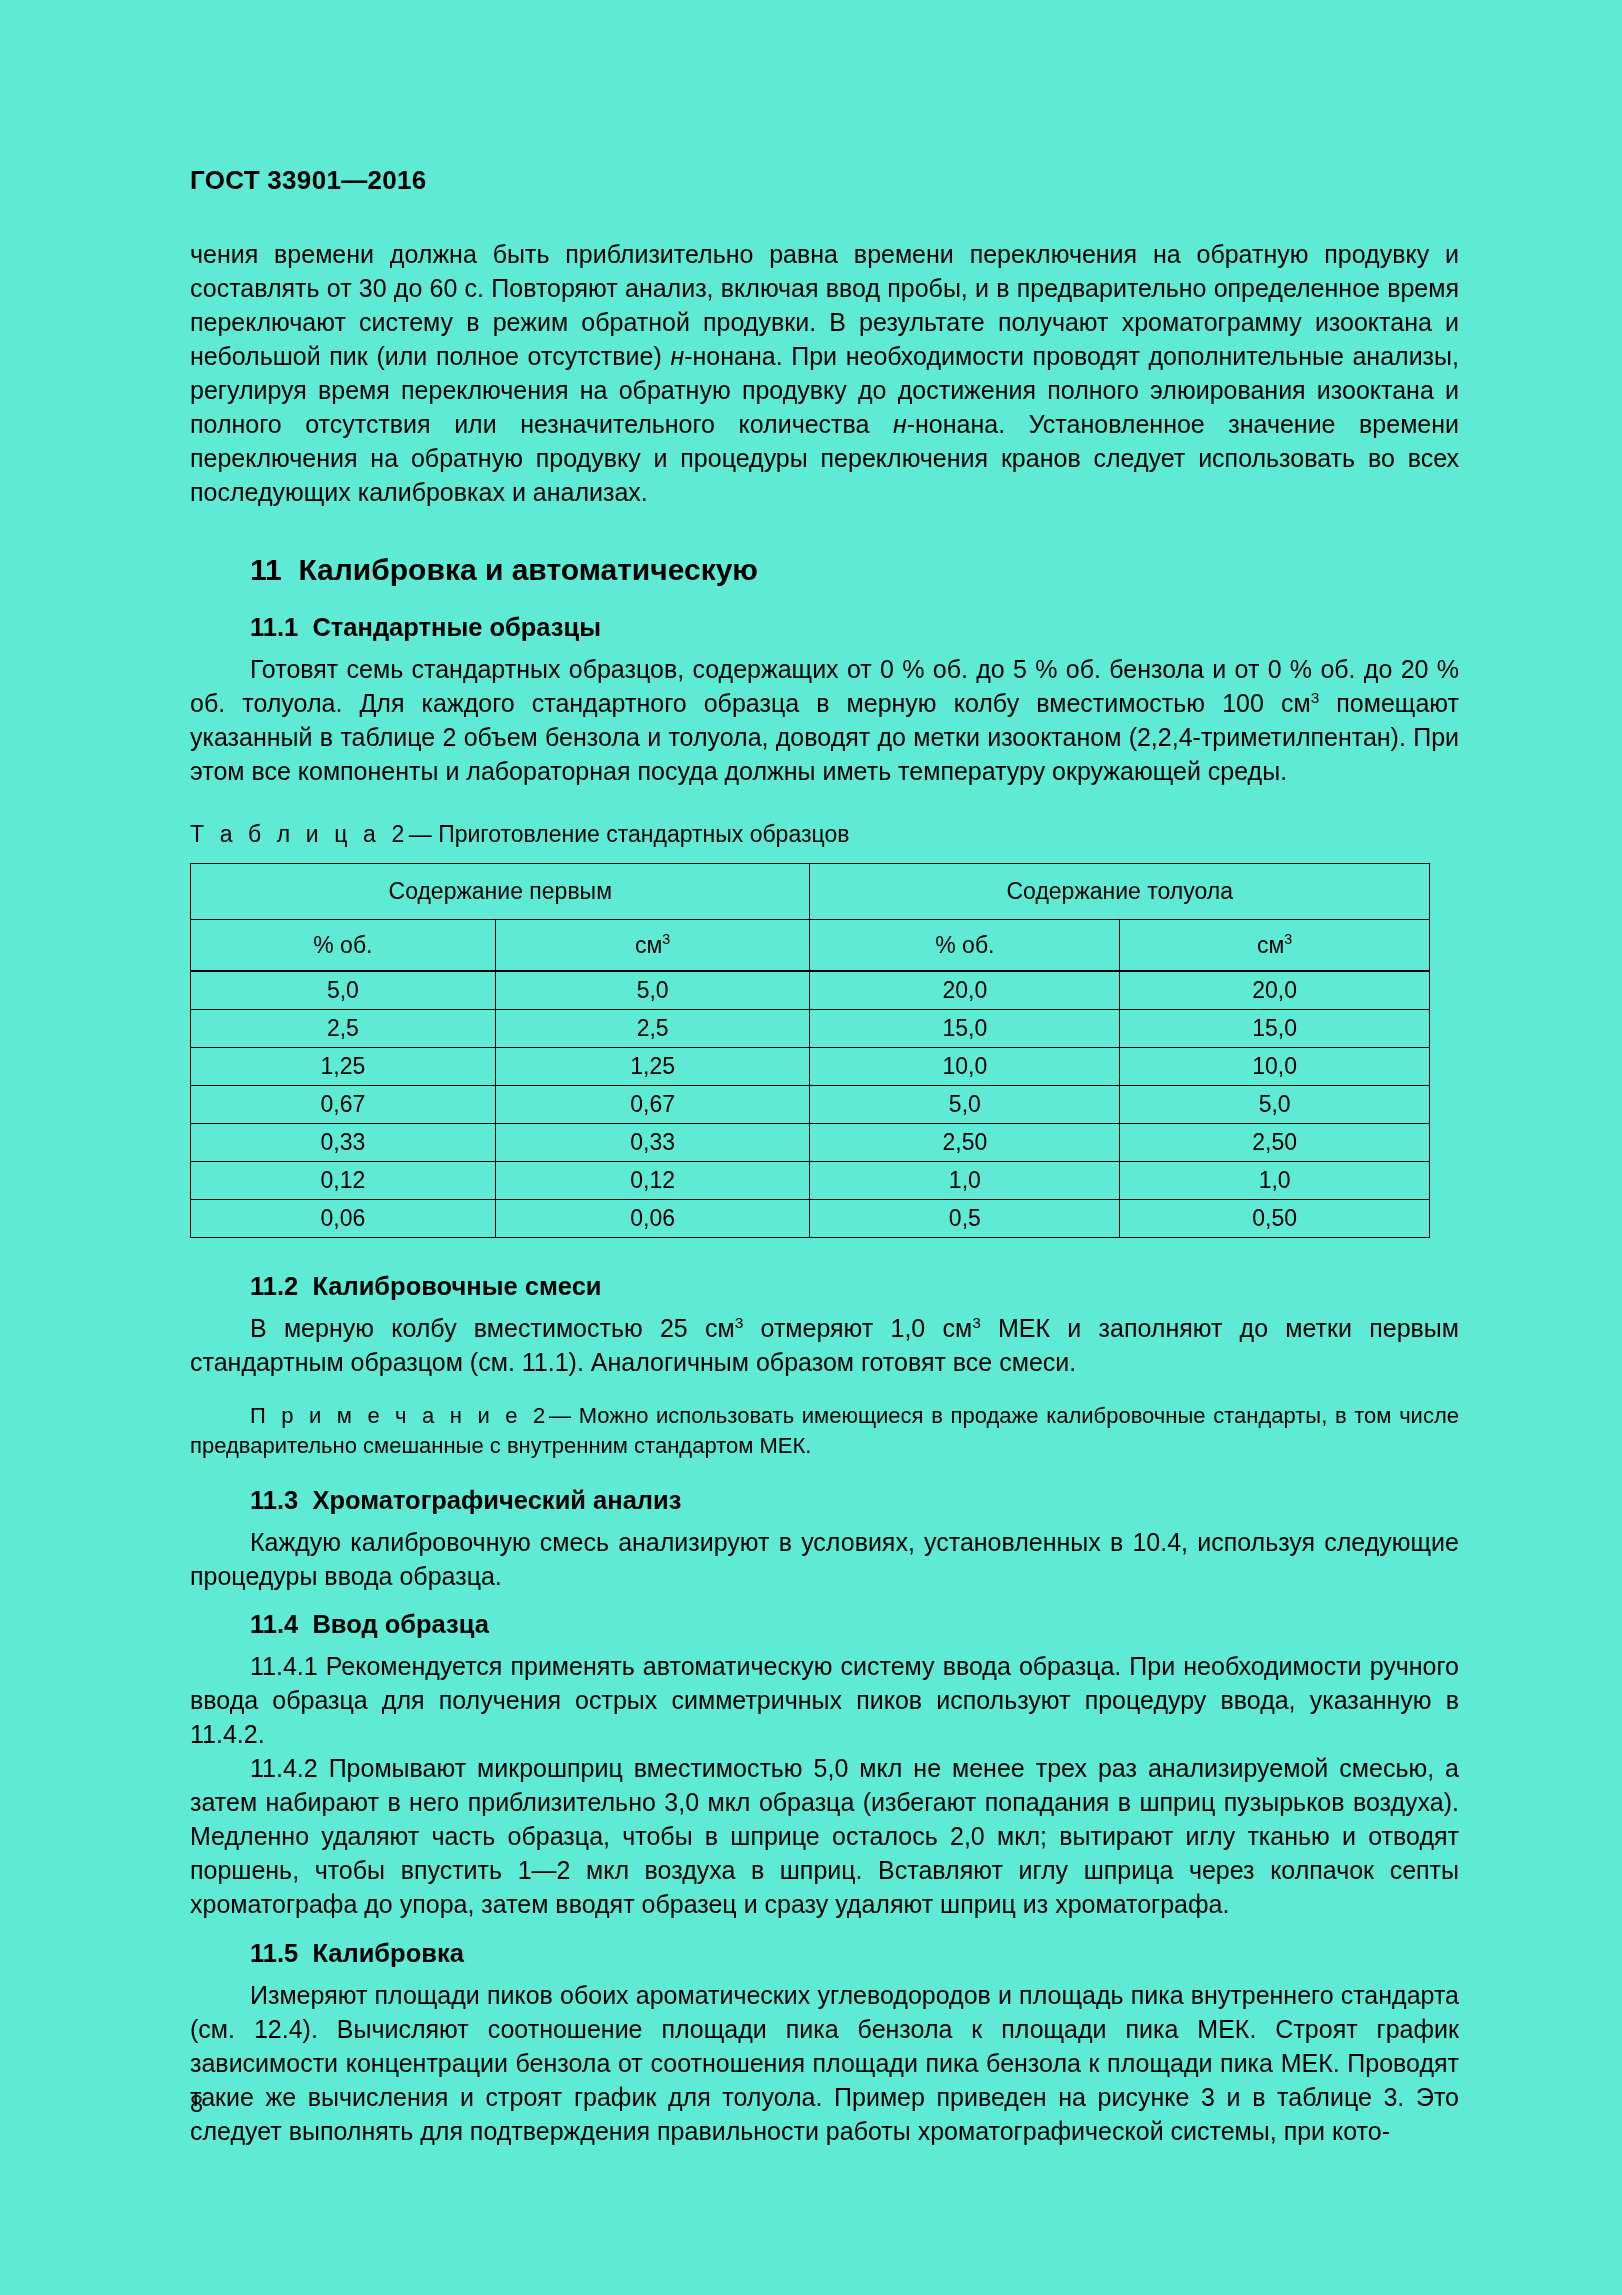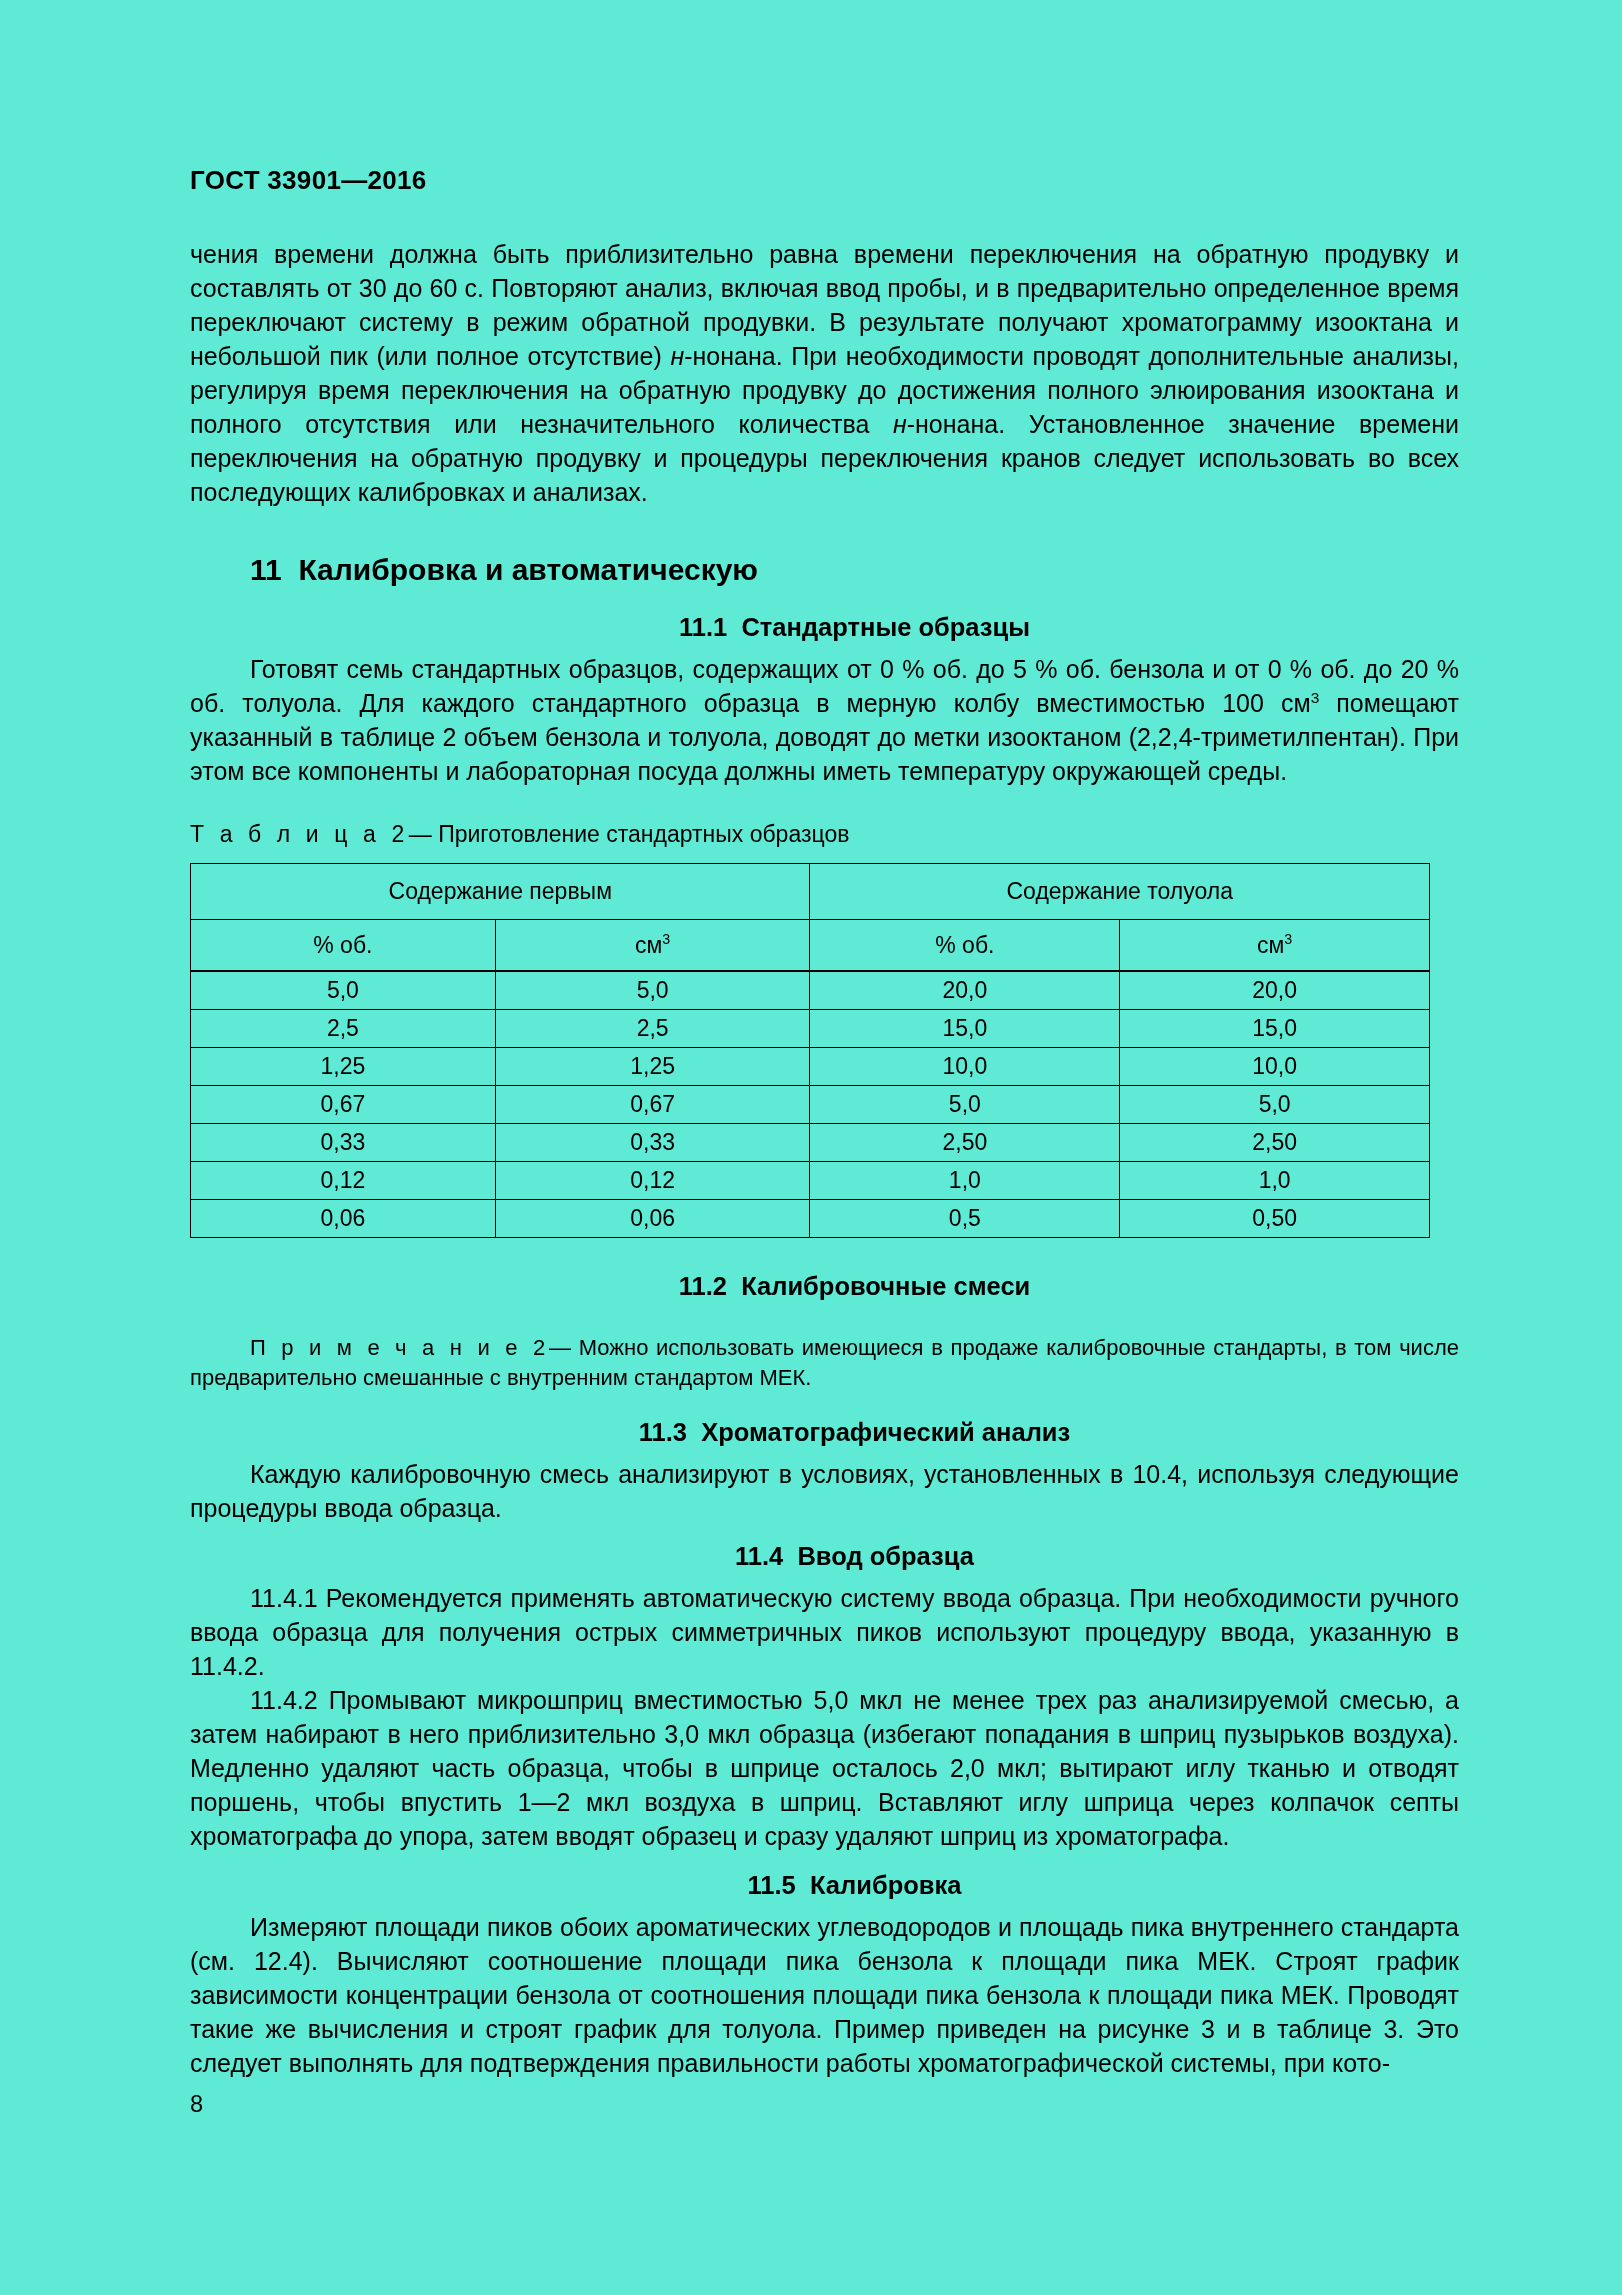--- a/index.html
+++ b/index.html
@@ -58,21 +58,21 @@
     font-weight: bold;
     line-height: 34px;
   }
   .sp-xl { height: 42px; }
   .sp-l  { height: 31px; }
   .sp-m  { height: 22px; }
   .sp-s  { height: 14.4px; }
   .sp-xs { height: 7.9px; }
 
   .clause-wrap { padding-left: 60px; }
-  .subclause-wrap { padding-left: 60px; text-align: center; }
+  .subclause-wrap { padding-left: 60px; }
 
   .table-caption {
     font-size: 23px;
     line-height: 30px;
     margin: 0;
     letter-spacing: 0px;
   }
   .table-caption .spaced {
     letter-spacing: 4.6px;
   }
@@ -225,20 +225,21 @@
     </table>
 
     <div class="sp-l"></div>
 
     <div class="subclause-wrap">
       <h3 class="subclause"><span>11.2</span>&nbsp;&nbsp;<span>Калибровочные смеси</span></h3>
     </div>
 
     <div class="sp-xs"></div>
 
+    <p class="indent"><span>В мерную колбу вместимостью 25 см<sup>3</sup> отмеряют 1,0 см<sup>3</sup> МЕК и заполняют до метки первым стандартным образцом (см. 11.1). Аналогичным образом готовят все смеси.</span></p>
 
     <div class="sp-m"></div>
 
     <p class="note-p note-indent"><span class="spaced">П р и м е ч а н и е  2</span><span>—</span>&nbsp;<span>Можно использовать имеющиеся в продаже калибровочные стандарты, в том числе предварительно смешанные с внутренним стандартом МЕК.</span></p>
 
     <div class="sp-m"></div>
 
     <div class="subclause-wrap">
       <h3 class="subclause"><span>11.3</span>&nbsp;&nbsp;<span>Хроматографический анализ</span></h3>
     </div>

